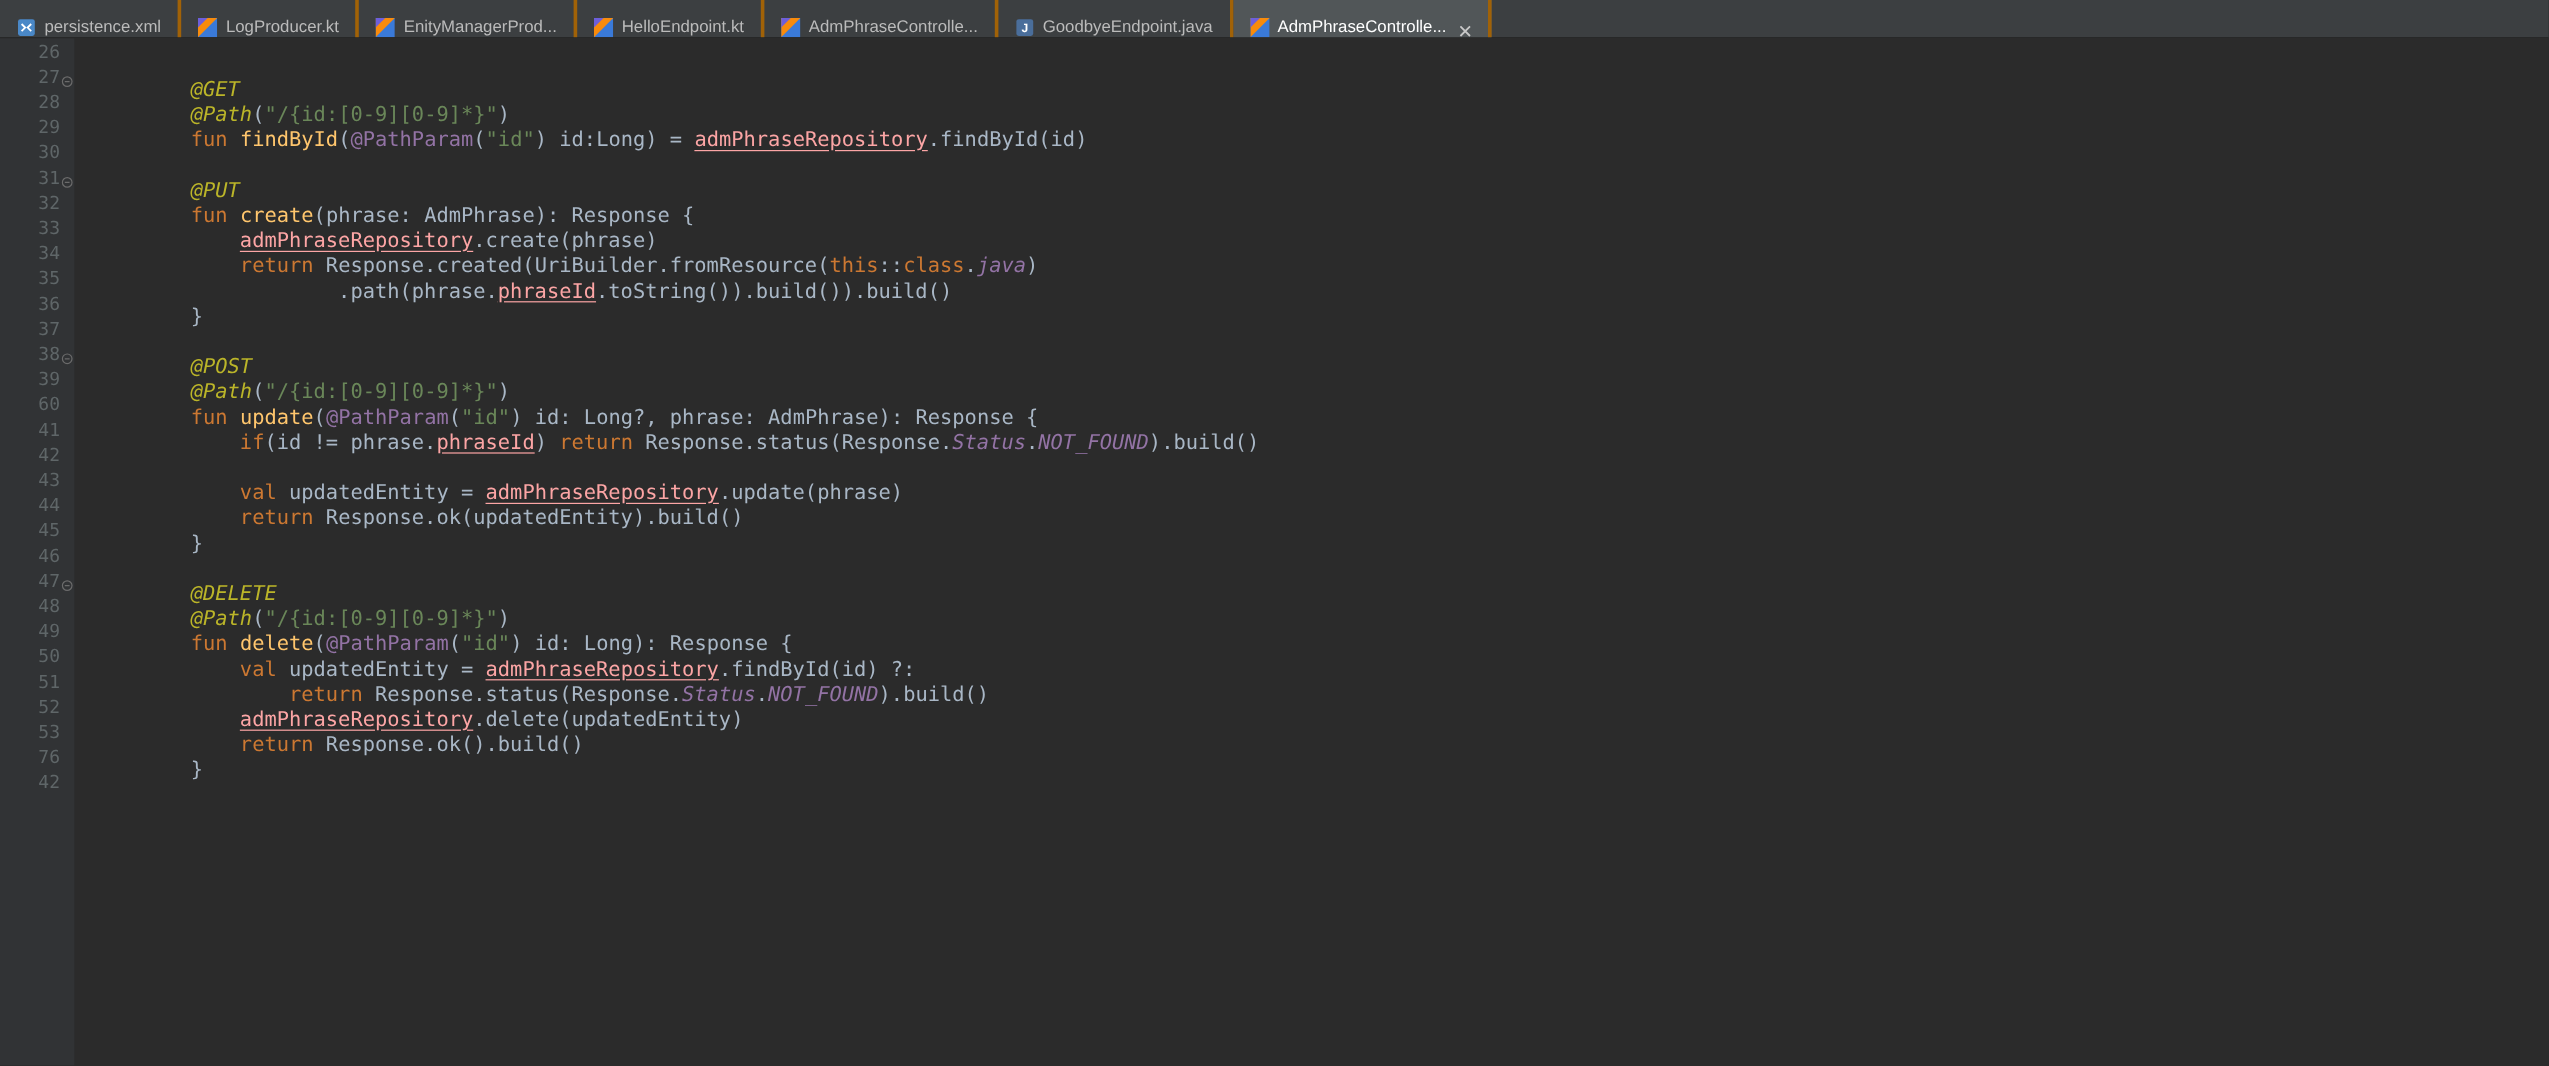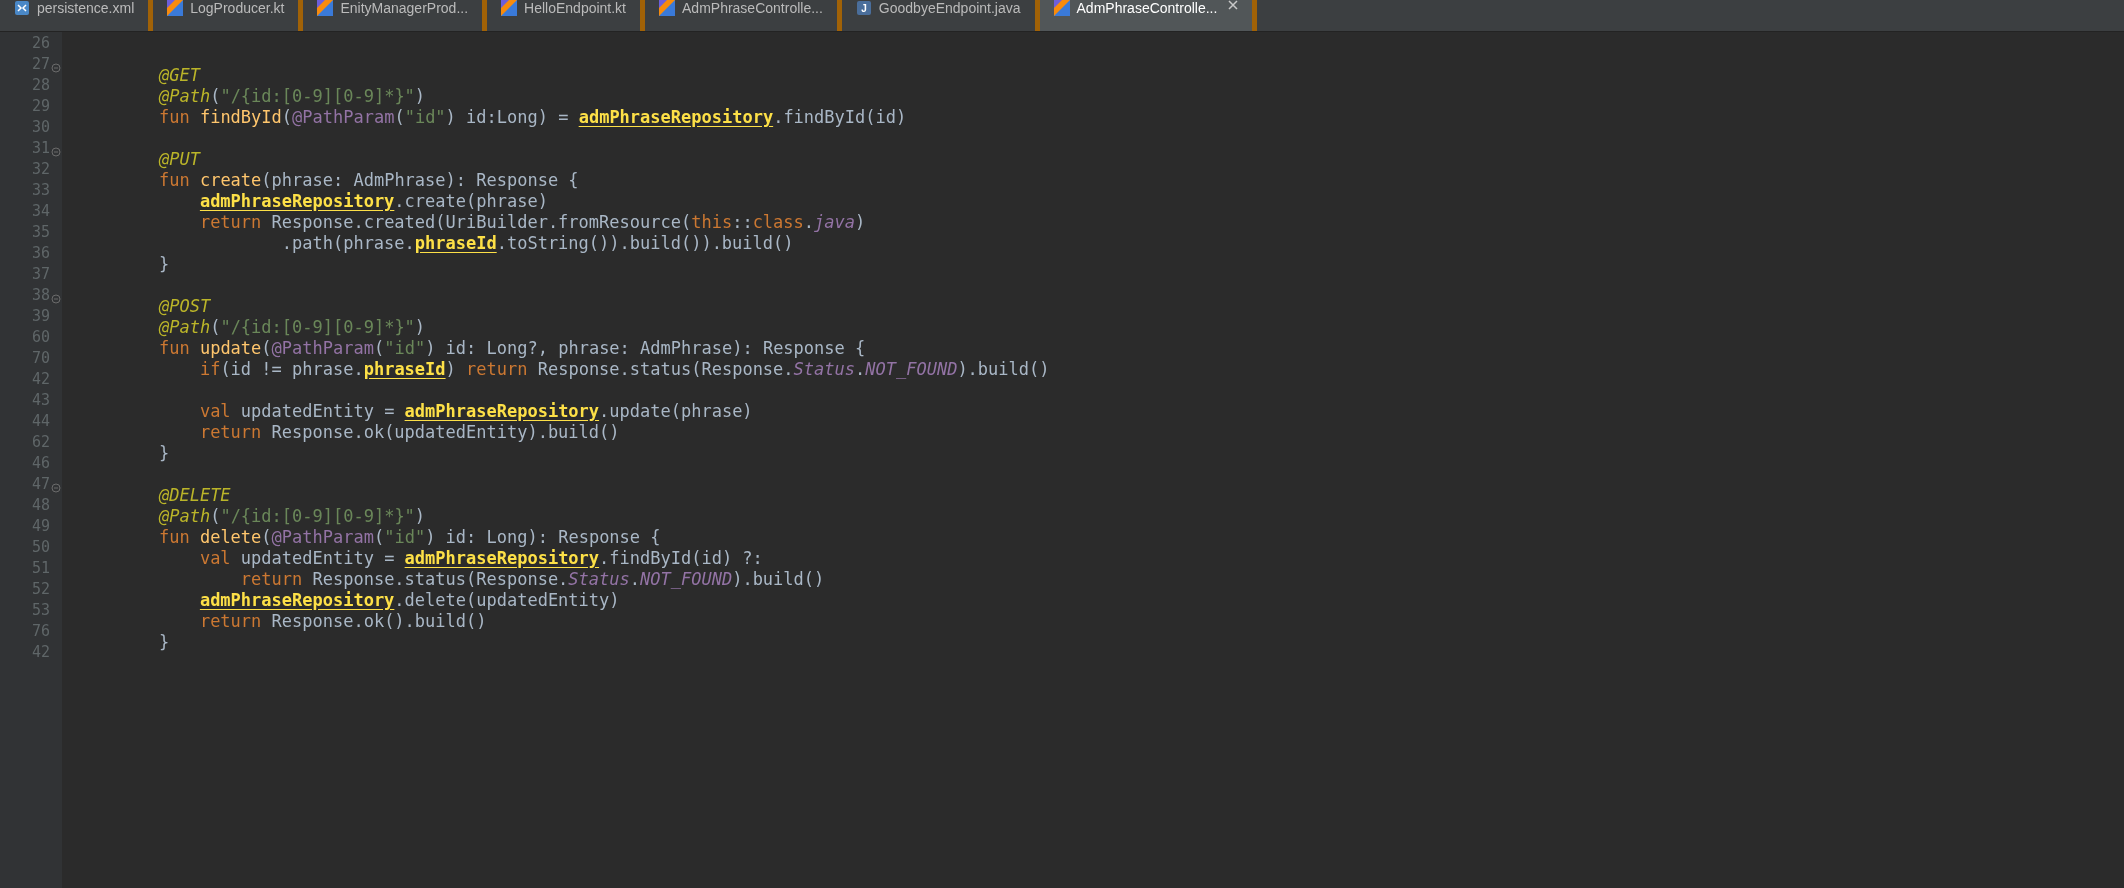--- a/index.html
+++ b/index.html
@@ -15,23 +15,23 @@
   }
   .tab-bar {
     display: flex;
     background: #3c3f41;
     height: 32px;
     border-bottom: 1px solid #232323;
     user-select: none;
   }
   .tab {
     display: flex;
-    align-items: flex-start;
+    align-items: flex-end;
     padding: 0 14px;
-    border-right: 5px solid #a16207;
+    border-right: 3px solid #a16207;
     color: #bbbbbb;
     font-family: "Helvetica Neue", Arial, sans-serif;
     font-size: 14px;
     gap: 7px;
     white-space: nowrap;
     cursor: pointer;
   }
   .tab.active {
     background: #515658;
     color: #ffffff;
@@ -80,21 +80,21 @@
     tab-size: 4;
   }
   .code .cl { height:21px; }
 
   
   .c-ann  { color:#bbb529; font-style:italic; }      
   .c-ann-id { color:#9373a5; }    
   .c-kw   { color:#cc7832; }                          
   .c-fn   { color:#ffc66d;text-align:center; }                          
   .c-str  { color:#6a8759; }                          
-  .c-link { color:#fde047; text-decoration: underline; text-underline-offset:3px;font-weight:bold; }
+  .c-link { color:#fca5a5; text-decoration: underline; text-underline-offset:3px; }
   .c-enum { color:#9373a5; font-style:italic; }       
   .c-prop { color:#9373a5; font-style:italic; }
 </style>
 </head>
 <body>
 
 <div class="tab-bar">
   <div class="tab">
     <span class="icon">
       <svg viewBox="0 0 16 16">
@@ -192,25 +192,25 @@
       <div class="ln">35</div>
       <div class="ln">36</div>
       <div class="ln">37</div>
       <div class="ln">38<span class="fold"><svg viewBox="0 0 10 10">
             <circle cx="5" cy="5" r="4" fill="none" stroke="#6b6b6b"></circle>
             <path d="M3 5 h4 M5 3 v4" stroke="#6b6b6b" stroke-width="0"></path>
             <path d="M3 5 h4" stroke="#6b6b6b"></path>
           </svg></span></div>
       <div class="ln">39</div>
       <div class="ln">60</div>
-      <div class="ln">70</div>
+      <div class="ln">41</div>
       <div class="ln">42</div>
       <div class="ln">43</div>
       <div class="ln">44</div>
-      <div class="ln">62</div>
+      <div class="ln">45</div>
       <div class="ln">46</div>
       <div class="ln">47<span class="fold"><svg viewBox="0 0 10 10">
             <circle cx="5" cy="5" r="4" fill="none" stroke="#6b6b6b"></circle>
             <path d="M3 5 h4 M5 3 v4" stroke="#6b6b6b" stroke-width="0"></path>
             <path d="M3 5 h4" stroke="#6b6b6b"></path>
           </svg></span></div>
       <div class="ln">48</div>
       <div class="ln">49</div>
       <div class="ln">50</div>
       <div class="ln">51</div>

